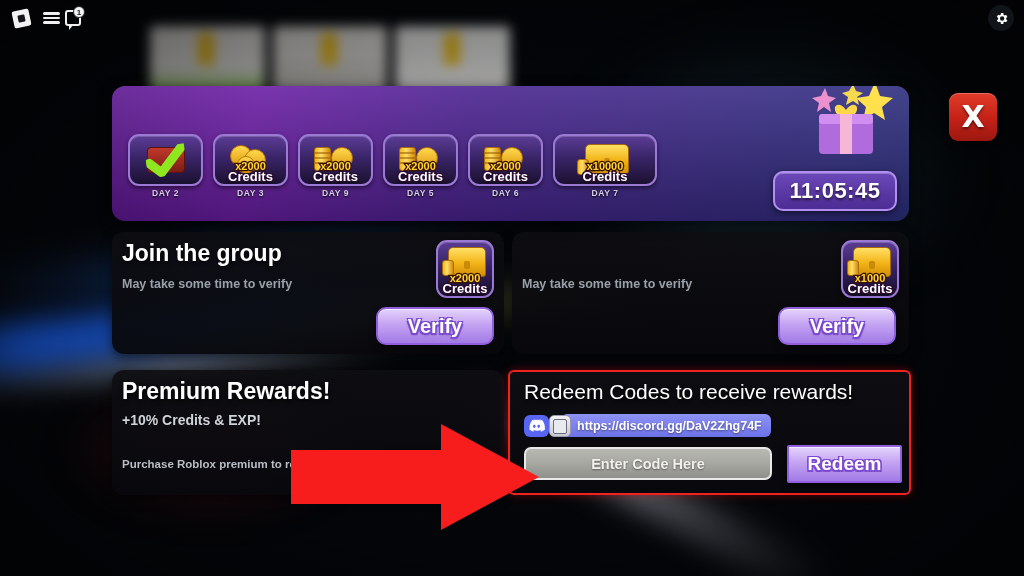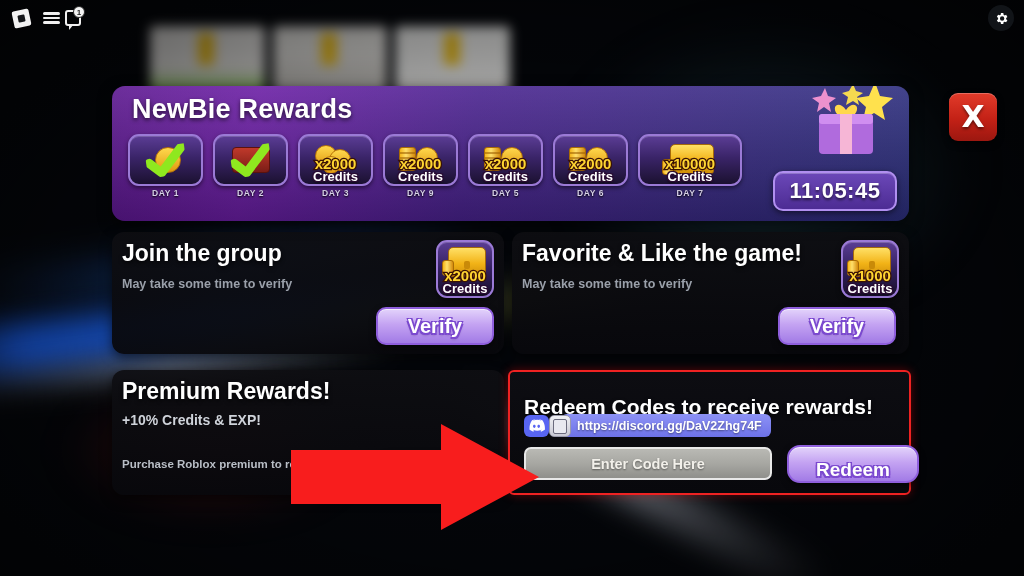--- a/index.html
+++ b/index.html
@@ -68,21 +68,21 @@
   
   .coins { position:relative; width:46px; height:34px; }
   .coin { position:absolute; border-radius:50%; background:linear-gradient(180deg,#ffd84d,#e09a10); border:1.5px solid #b87407; }
   .coin.c1 { width:22px; height:22px; left:2px; top:2px; }
   .coin.c2 { width:22px; height:22px; left:16px; top:6px; }
   .coin.c3 { width:18px; height:18px; left:9px; top:13px; }
   .stack { position:absolute; left:1px; top:4px; width:17px; height:24px; background:linear-gradient(90deg,#f5b519,#ffe06b 40%,#d4890b); border-radius:3px; border:1.4px solid #a96c06; }
   .stack i { position:absolute; left:0; right:0; height:2px; background:rgba(160,100,5,.6); }
   .chest { position:absolute; left:4px; top:1px; width:38px; height:30px; background:linear-gradient(180deg,#ffe066,#f2b317 55%,#d08f08); border-radius:5px 5px 3px 3px; border:1.6px solid #a5690a; }
   .chest:after { content:""; position:absolute; left:50%; top:45%; width:6px; height:8px; margin-left:-3px; background:#c98a08; border-radius:2px; }
-  .xlabel { position:absolute; left:50%; transform:translateX(-50%); bottom:12px; color:#ffd531; font-size:15px; font-weight:bold;
+  .xlabel { position:absolute; left:50%; transform:translateX(-50%); bottom:12px; color:#ffd531; font-size:11px; font-weight:bold;
     -webkit-text-stroke:2.6px #3a1205; paint-order:stroke fill; white-space:nowrap; z-index:3; }
   .credits-cap { position:absolute; left:0; right:0; bottom:0px; text-align:center; color:#fff; font-size:13px; font-weight:bold;
     text-shadow:-1.4px -1.4px 0 #2a0c33, 1.4px -1.4px 0 #2a0c33, -1.4px 1.4px 0 #2a0c33, 1.4px 1.4px 0 #2a0c33, 0 2px 3px rgba(0,0,0,.8); z-index:4; }
   .check { position:absolute; left:50%; top:52%; transform:translate(-50%,-50%) rotate(-8deg); width:40px; height:30px; z-index:5; }
   .check svg { width:100%; height:100%; }
   .gift-art { position:absolute; right:16px; top:-6px; width:92px; height:80px; z-index:3; }
   .timer { position:absolute; right:12px; bottom:10px; width:124px; height:40px; border-radius:10px;
     background:linear-gradient(180deg,#6b48b8,#4d2c94); border:2.5px solid #b18ff0;
     box-shadow:0 2px 6px rgba(0,0,0,.55), inset 0 1px 0 rgba(255,255,255,.25);
     display:flex; align-items:center; justify-content:center; }
@@ -112,37 +112,37 @@
   .prem-cap { position:absolute; left:0; right:0; bottom:1px; text-align:center; color:#fff; font-size:11px; font-weight:bold;
     text-shadow:-1.2px -1.2px 0 #2a0c33, 1.2px -1.2px 0 #2a0c33, -1.2px 1.2px 0 #2a0c33, 1.2px 1.2px 0 #2a0c33; }
   .btn-premium { position:absolute; left:380px; top:452px; width:118px; height:38px; border-radius:10px;
     background:linear-gradient(180deg,#e3d3fb 0%,#c4a3f2 45%,#a27be6 100%);
     border:2.5px solid #8f5fdd; box-shadow:0 3px 6px rgba(0,0,0,.5); z-index:18; cursor:pointer; }
 
   
   .redeem-card { position:absolute; left:508px; top:370px; width:403px; height:125px; border-radius:6px;
     background:linear-gradient(180deg,#0d0d12,#08080c); border:2.5px solid #ef2222;
     box-shadow:0 0 10px rgba(255,0,0,.35); z-index:19; }
-  .redeem-title { position:absolute; left:14px; top:23px; color:#fff; font-size:21px; font-weight:bold; text-shadow:0 2px 4px rgba(0,0,0,.8); }
+  .redeem-title { position:absolute; left:14px; top:8px; color:#fff; font-size:21px; font-weight:normal; text-shadow:0 2px 4px rgba(0,0,0,.8); }
   .discord-row { position:absolute; left:14px; top:42px; display:flex; align-items:center; gap:0; }
   .discord-ic { width:25px; height:22px; border-radius:6px; background:#5865f2; display:flex; align-items:center; justify-content:center; cursor:pointer; }
   .discord-ic svg { width:17px; height:13px; fill:#fff; }
   .copy-ic { width:22px; height:22px; border-radius:5px; background:linear-gradient(180deg,#f2f2f5,#c9c9d4); border:1px solid #9a9aab; position:relative; cursor:pointer; }
   .copy-ic:after { content:""; position:absolute; left:3px; top:3px; width:12px; height:13px; border:1.5px solid #6b6b7d; border-radius:2px; background:#e9e9f0; }
   .url-pill { height:23px; border-radius:6px; background:linear-gradient(180deg,#8d92f5,#6d72e8); display:flex; align-items:center;
     padding:0 9px; margin-left:-10px; padding-left:16px; cursor:pointer; }
   .url-pill span { color:#fff; font-size:12.5px; font-weight:bold; text-shadow:0 1px 2px rgba(0,0,0,.45); white-space:nowrap; }
   .code-input { position:absolute; left:14px; top:75px; width:248px; height:33px; border-radius:7px;
     background:linear-gradient(180deg,#b9b9b4 0%,#a7a7a2 50%,#8f8f8b 100%); border:2.5px solid #e8e8e8;
     display:flex; align-items:center; justify-content:center; cursor:text; }
   .code-input span { color:#f2f0ea; font-size:14.5px; font-weight:bold; text-shadow:0 1px 2px rgba(0,0,0,.45); }
-  .btn-redeem { position:absolute; left:277px; top:73px; width:132px; height:38px; border-radius:13px;
+  .btn-redeem { position:absolute; left:277px; top:73px; width:115px; height:38px; border-radius:2px;
     background:linear-gradient(180deg,#e3d3fb 0%,#c4a3f2 45%,#a27be6 100%); border:2.5px solid #8f5fdd;
     box-shadow:0 3px 6px rgba(0,0,0,.5), inset 0 1px 0 rgba(255,255,255,.6);
-    display:flex; align-items:flex-end; justify-content:center; cursor:pointer; }
+    display:flex; align-items:center; justify-content:center; cursor:pointer; }
   .btn-redeem span { color:#fff; font-size:19px; font-weight:bold;
     text-shadow:-1.5px -1.5px 0 #7b49cf, 1.5px -1.5px 0 #7b49cf, -1.5px 1.5px 0 #7b49cf, 1.5px 1.5px 0 #7b49cf; }
 
   
   .red-arrow { position:absolute; left:291px; top:424px; width:248px; height:110px; z-index:30; }
 </style>
 </head>
 <body>
 
 <div id="bg">
@@ -188,34 +188,22 @@
         <path d="M19.4 13a7.9 7.9 0 0 0 0-2l2-1.6-2-3.4-2.4 1a7.6 7.6 0 0 0-1.7-1L14.9 3h-3.8l-.4 2.9a7.6 7.6 0 0 0-1.7 1l-2.4-1-2 3.4L6.6 11a7.9 7.9 0 0 0 0 2l-2 1.6 2 3.4 2.4-1c.5.4 1.1.8 1.7 1l.4 2.9h3.8l.4-2.9c.6-.2 1.2-.6 1.7-1l2.4 1 2-3.4-2-1.6zM13 15.5a3.5 3.5 0 1 1 0-7 3.5 3.5 0 0 1 0 7z"></path>
       </svg>
   </div>
 </div>
 
 <div class="close-x">
   <span>X</span>
 </div>
 
 <div class="rewards-panel">
-  <div class="rw-title">NewBie Rewards</div>
 
   <div class="days" id="days-container">
-      <div class="day">
-        <div class="day-tile">
-          <div class="coins">
-            <div class="coin c1" style="left:12px;top:4px;width:26px;height:26px;"></div>
-          </div>
-          <div class="check"><svg viewBox="0 0 40 30">
-              <path d="M3 15 L14 26 L37 3" fill="none" stroke="#8fe81f" stroke-width="9" stroke-linecap="round" stroke-linejoin="round"></path>
-            </svg></div>
-        </div>
-        <div class="day-label">DAY 1</div>
-      </div>
       <div class="day">
         <div class="day-tile">
           <div class="coins">
             <div style="position:absolute;left:4px;top:4px;width:38px;height:26px;border-radius:4px;background:linear-gradient(180deg,#c0392b,#7b1d16);border:1.5px solid #5c120d;"></div>
           </div>
           <div class="check"><svg viewBox="0 0 40 30">
               <path d="M3 15 L14 26 L37 3" fill="none" stroke="#8fe81f" stroke-width="9" stroke-linecap="round" stroke-linejoin="round"></path>
             </svg></div>
         </div>
         <div class="day-label">DAY 2</div>
@@ -315,21 +303,20 @@
     </div>
     <div class="xlabel">x2000</div>
     <div class="credits-cap">Credits</div>
   </div>
   <div class="btn-verify" style="left:264px; top:75px;">
     <span>Verify</span>
   </div>
 </div>
 
 <div class="card" style="left:512px; top:232px; width:397px; height:122px;">
-  <div class="card-title">Favorite &amp; Like the game!</div>
   <div class="card-sub">May take some time to verify</div>
   <div class="reward-badge">
     <div class="coins" style="position:absolute; left:6px; top:4px;">
       <div class="chest"></div>
       <div class="stack" style="left:-2px; top:14px; width:12px; height:16px;"></div>
     </div>
     <div class="xlabel">x1000</div>
     <div class="credits-cap">Credits</div>
   </div>
   <div class="btn-verify" style="left:266px; top:75px;">

